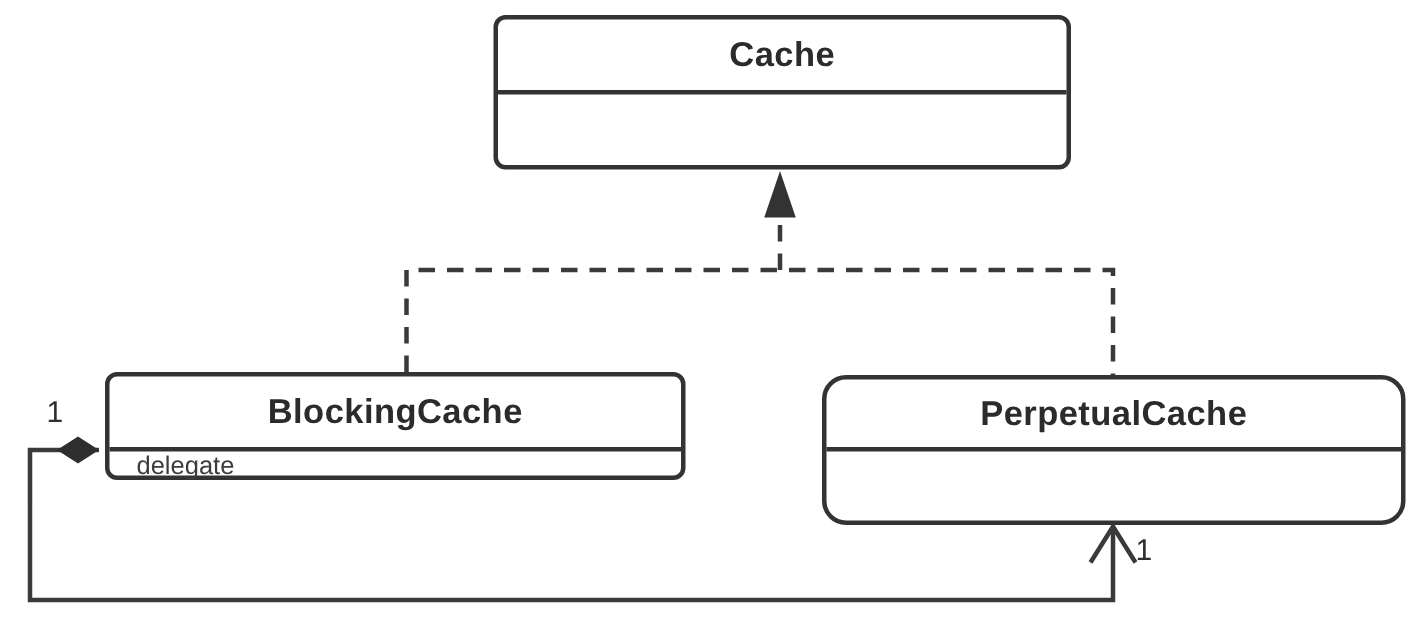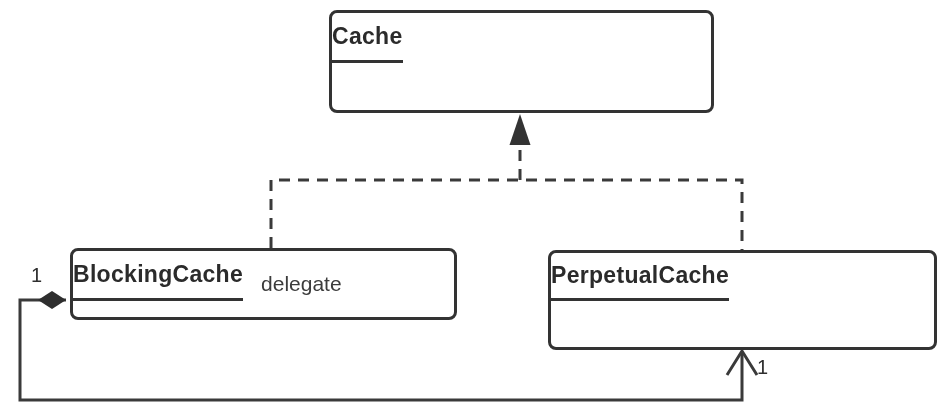--- a/index.html
+++ b/index.html
@@ -19,46 +19,47 @@
     left: 0; top: 0;
     width: 951px; height: 417px;
   }
 
   .class-box {
     position: absolute;
     background: #ffffff;
     border: 3px solid #333333;
     border-radius: 8px;
     display: flex;
+    flex-direction: column;
   }
   .class-title {
     flex: 0 0 auto;
     display: flex;
     align-items: center;
     justify-content: center;
     border-bottom: 3px solid #333333;
     font-weight: bold;
     font-size: 23px;
     color: #2b2b2b;
     letter-spacing: 0.3px;
   }
   .class-members {
     flex: 1 1 auto;
     display: flex;
     align-items: center;
-    font-size: 21px;
+    font-size: 17px;
     color: #3c3c3c;
     padding-left: 18px;
   }
 
   #box-cache      { left: 329px; top: 10px;  width: 385px; height: 103px; }
   #box-cache .class-title { height: 50px; }
   #box-blocking   { left: 70px;  top: 248px; width: 387px; height: 72px; }
   #box-blocking .class-title { height: 50px; }
-  #box-perpetual  { left: 548px; top: 250px; width: 389px; height: 100px; }
+  #box-perpetual  { left: 548px; top: 250px; width: 389px; height: 100px; border-radius: 16px; }
   #box-perpetual .class-title { height: 48px; }
 
   .multiplicity {
     position: absolute;
     font-size: 20px;
     color: #2f2f2f;
     line-height: 1;
   }
   #mult-left  { left: 31px;  top: 265px; }
   #mult-right { left: 757px; top: 357px; }

